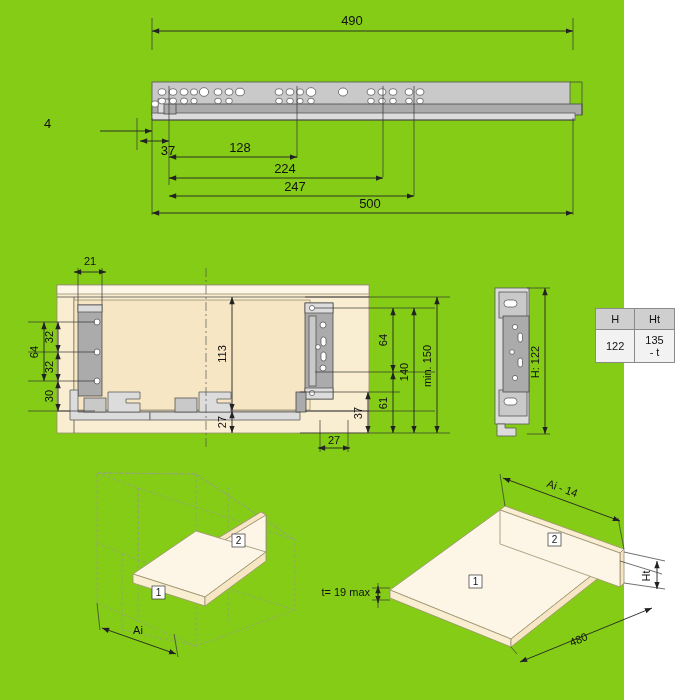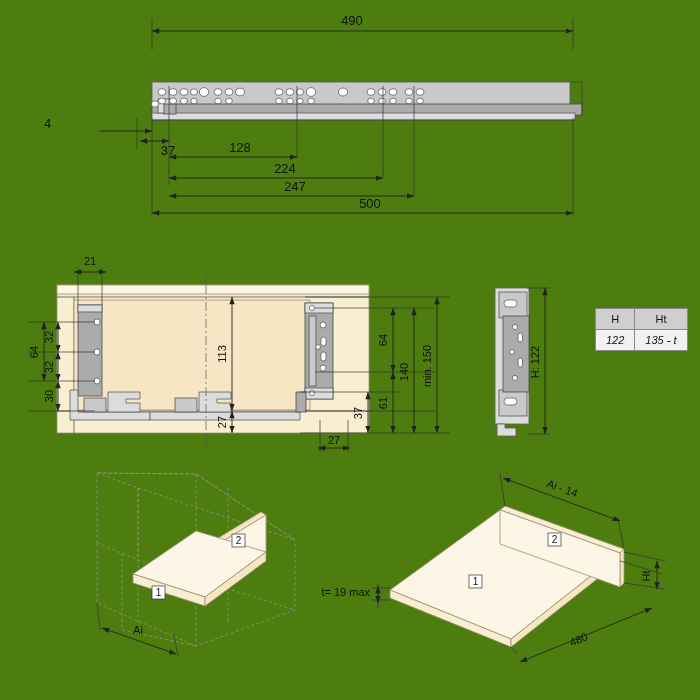--- a/index.html
+++ b/index.html
@@ -1,18 +1,18 @@
 <!DOCTYPE html>
 <html><head>
 <meta charset="utf-8">
 <style>
   html,body{margin:0;padding:0;background:#ffffff;}
   body{width:700px;height:700px;overflow:hidden;
        font-family:"Liberation Sans", sans-serif;color:#1a1a1a;}
-  #stage{position:relative;width:700px;height:700px;background:#4d7c0f;}
+  #stage{position:relative;width:624px;height:700px;background:#84cc16;}
   svg{display:block;}
   .dimtxt{font-family:"Liberation Sans", sans-serif;font-size:13px;fill:#111;}
   .dimtxt-s{font-family:"Liberation Sans", sans-serif;font-size:11px;fill:#111;}
   .balloon{font-family:"Liberation Sans", sans-serif;font-size:10px;fill:#111;}
   .dl{stroke:#222;stroke-width:0.9;fill:none;}
   .dl-thin{stroke:#3a3a3a;stroke-width:0.7;fill:none;}
   .ext{stroke:#333;stroke-width:0.7;fill:none;}
   .ctr{stroke:#555;stroke-width:0.7;fill:none;stroke-dasharray:9 3 2 3;}
   .wood{fill:#faeed2;stroke:#9a9070;stroke-width:0.8;}
   .wood2{fill:#f7e6c4;stroke:#9a9070;stroke-width:0.8;}
@@ -20,21 +20,21 @@
   .metal{fill:#c9c9c9;stroke:#555;stroke-width:0.8;}
   .metal-d{fill:#ababab;stroke:#4a4a4a;stroke-width:0.8;}
   .metal-l{fill:#dcdcdc;stroke:#5a5a5a;stroke-width:0.8;}
   .hole{fill:#ffffff;stroke:#4a4a4a;stroke-width:0.7;}
   .hidden-ln{stroke:#9a9a9a;stroke-width:0.7;fill:none;stroke-dasharray:3 2.5;}
   .tbl{position:absolute;border-collapse:collapse;font-size:11px;
        font-family:"Liberation Sans", sans-serif;}
   .tbl th,.tbl td{border:1px solid #8a8a8a;text-align:center;
        padding:4px 10px;font-weight:normal;}
   .tbl th{background:#cfcfcf;color:#111;}
-  .tbl td{background:#f2f2f2;color:#111;font-style:italic;}
+  .tbl td{background:#f2f2f2;color:#111;}
   .bnum{fill:#ffffff;stroke:#333;stroke-width:0.7;}
 </style>
 </head>
 <body>
 
 <div id="stage">
 
 <svg width="700" height="700" viewBox="0 0 700 700">
 
   <defs>

